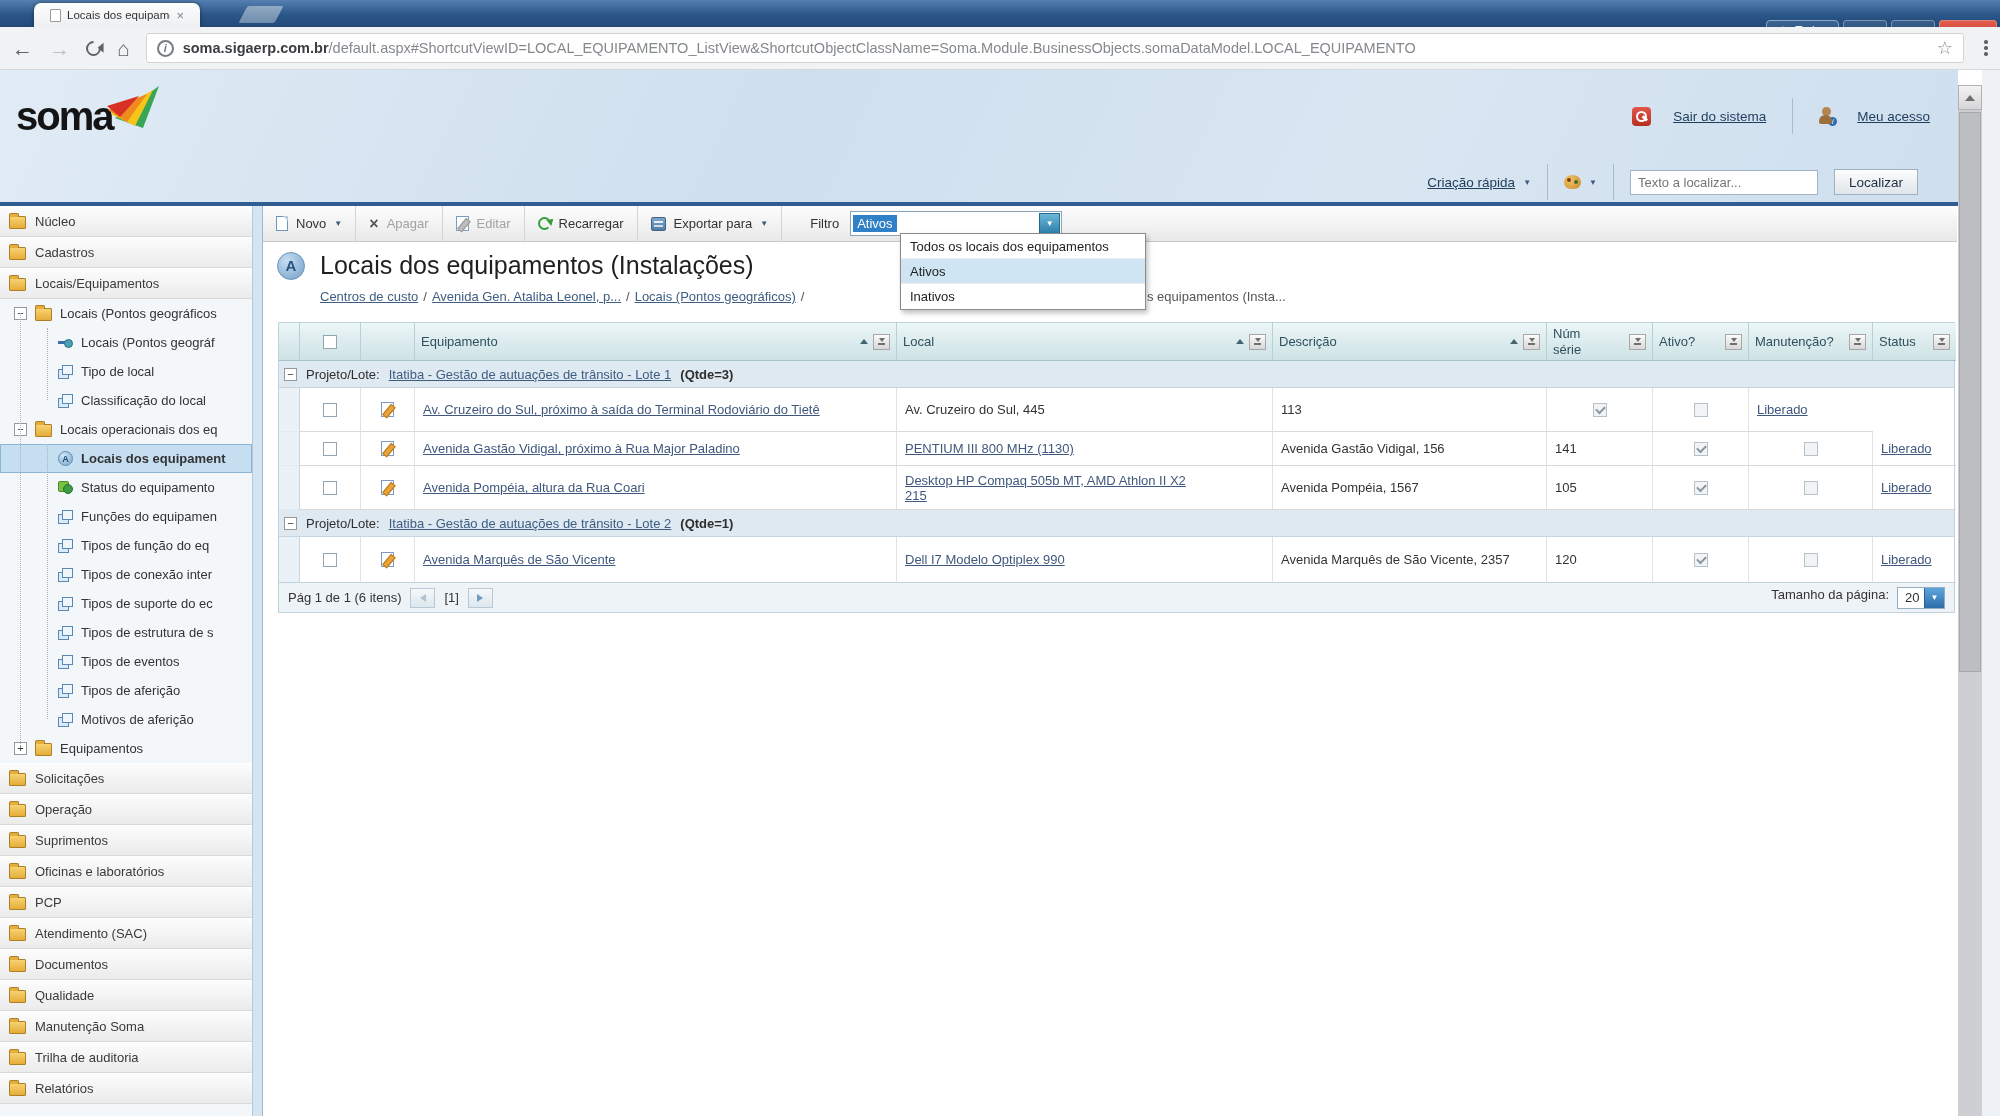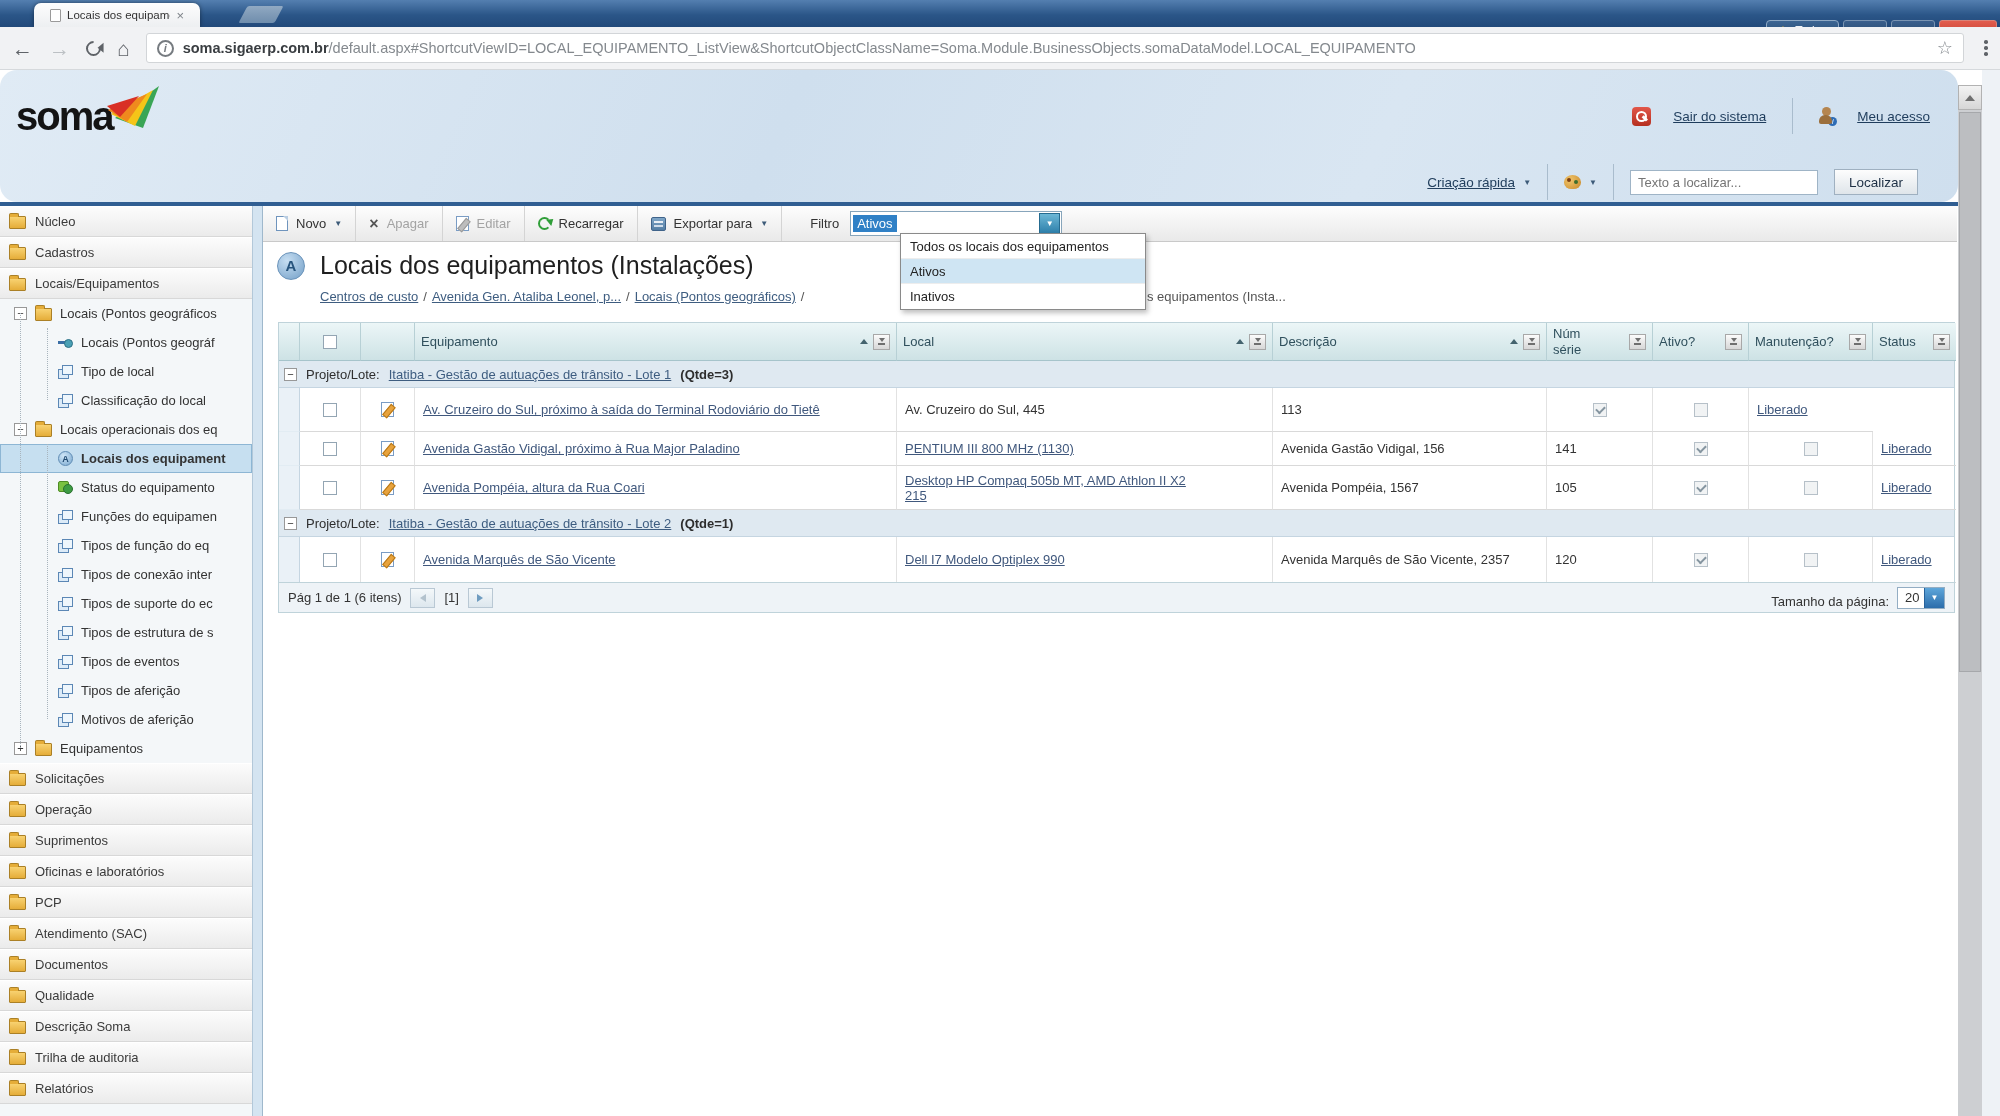--- a/index.html
+++ b/index.html
@@ -28,21 +28,21 @@
 .reload-ico{width:15px;height:15px;border:2.5px solid #5f6368;border-radius:50%;border-top-color:transparent;position:relative;transform:rotate(45deg);}
 .reload-ico::after{content:"";position:absolute;right:-4px;top:-3px;width:0;height:0;border-left:5px solid transparent;border-right:5px solid transparent;border-top:6px solid #5f6368;transform:rotate(45deg);}
 .urlbar{flex:1;height:30px;background:#fff;border:1px solid #d2d5d8;border-radius:3px;display:flex;align-items:center;padding:0 10px;gap:9px;}
 .url-info{width:17px;height:17px;border:2px solid #767b80;border-radius:50%;color:#767b80;font-size:11px;font-weight:700;display:flex;align-items:center;justify-content:center;flex:none;font-style:italic;}
 .url-text{flex:1;font-size:14.5px;color:#84898e;white-space:nowrap;overflow:hidden;}
 .url-domain{color:#3a3e42;}
 .url-star{font-size:18px;color:#84898e;flex:none;}
 .menu-dots{width:4px;flex:none;display:flex;flex-direction:column;gap:2.5px;margin-left:4px;}
 .menu-dots i{width:3.5px;height:3.5px;border-radius:50%;background:#5f6368;}
 
-.appheader{position:absolute;left:0;top:70px;width:1958px;height:132px;background:linear-gradient(115deg,#e0ebf5 0%,#cfdfee 40%,#d9e6f2 70%,#cfdfee 100%);border-radius:17px;}
+.appheader{position:absolute;left:0;top:70px;width:1958px;height:132px;background:linear-gradient(115deg,#e0ebf5 0%,#cfdfee 40%,#d9e6f2 70%,#cfdfee 100%);}
 .logo{position:absolute;left:16px;top:20px;display:flex;align-items:flex-start;}
 .logo-text{font-size:40px;font-weight:600;color:#141414;letter-spacing:-2px;line-height:52px;}
 .logo-svg{margin-left:-6px;margin-top:-4px;}
 .hdr-links{position:absolute;right:28px;top:28px;display:flex;align-items:center;gap:26px;height:36px;}
 .hdr-link{display:flex;align-items:center;gap:22px;font-size:13.5px;color:#1e3c5c;}
 .hdr-link .lbl{text-decoration:underline;}
 .vsep{width:1px;height:36px;background:#a9bccd;}
 .ico-logout{width:19px;height:19px;border-radius:4px;background:linear-gradient(#e2574a,#b52f1f);position:relative;flex:none;}
 .ico-logout::before{content:"";position:absolute;left:4px;top:4px;width:7px;height:7px;border:2px solid #fff;border-radius:50%;}
 .ico-logout::after{content:"";position:absolute;left:10px;top:10px;width:6px;height:2.5px;background:#fff;transform:rotate(45deg);}
@@ -134,21 +134,21 @@
 .td.eqp{padding-right:70px;}
 .td.dsc{padding-right:30px;}
 .r44{min-height:44px;}.r34{min-height:34px;}.r46{min-height:46px;}
 .cb{width:14px;height:14px;border:1px solid #93a5b3;background:#fff;flex:none;}
 .cb.dis{background:#f1f3f4;border-color:#b6c0c8;position:relative;}
 .cb.dis.checked::after{content:"";position:absolute;left:2px;top:2.5px;width:7px;height:4px;border-left:2px solid #8595a0;border-bottom:2px solid #8595a0;transform:rotate(-45deg);}
 .pager{position:absolute;left:15px;top:376px;width:1677px;height:31px;background:#eef3f7;border:1px solid #bfd3da;display:flex;align-items:center;gap:9px;padding:0 9px;font-size:13px;color:#333;}
 .pgbtn{width:25px;height:20px;border:1px solid #b9c8d4;background:linear-gradient(#f4f8fa,#dde7ee);display:flex;align-items:center;justify-content:center;flex:none;}
 .pgarr-l{width:0;height:0;border-top:4.5px solid transparent;border-bottom:4.5px solid transparent;border-right:6px solid #b3c2cd;}
 .pgarr-r{width:0;height:0;border-top:4.5px solid transparent;border-bottom:4.5px solid transparent;border-left:6px solid #6f9cc0;}
-.pgsize{margin-left:auto;display:flex;align-items:flex-end;gap:8px;}
+.pgsize{margin-left:auto;display:flex;align-items:flex-start;gap:8px;}
 .psel{width:48px;height:22px;border:1px solid #93adc3;background:#fff;position:relative;display:flex;align-items:center;padding-left:7px;font-size:13px;}
 .psel-btn{position:absolute;right:0;top:0;width:20px;height:20px;background:linear-gradient(#5ea6da,#2c6dab);border-left:1px solid #27629b;color:#fff;display:flex;align-items:center;justify-content:center;font-size:8px;}
 
 .vscroll{position:absolute;left:1958px;top:85px;width:24px;height:1031px;background:#cdcfd2;}
 .vs-up{height:25px;background:linear-gradient(#f3f3f3,#d6d6d6);border:1px solid #b2b2b2;display:flex;align-items:center;justify-content:center;}
 .vs-up i{width:0;height:0;border-left:5px solid transparent;border-right:5px solid transparent;border-bottom:6px solid #6f6f6f;}
 .vs-thumb{position:absolute;left:1px;top:27px;width:22px;height:560px;background:#bcbec1;border:1px solid #a6a8ab;}
 .rstrip{position:absolute;left:1982px;top:70px;width:18px;height:1046px;background:#eef2f6;}
 </style>
 </head>
@@ -344,21 +344,21 @@
     <div class="s0">
         <span class="ico-folder"></span>
         <span>Documentos</span>
       </div>
     <div class="s0">
         <span class="ico-folder"></span>
         <span>Qualidade</span>
       </div>
     <div class="s0">
         <span class="ico-folder"></span>
-        <span>Descrição Soma</span>
+        <span>Manutenção Soma</span>
       </div>
     <div class="s0">
         <span class="ico-folder"></span>
         <span>Trilha de auditoria</span>
       </div>
     <div class="s0">
         <span class="ico-folder"></span>
         <span>Relatórios</span>
       </div>
     <div class="treeline" style="left:20px;top:107px;height:435px;"></div>

